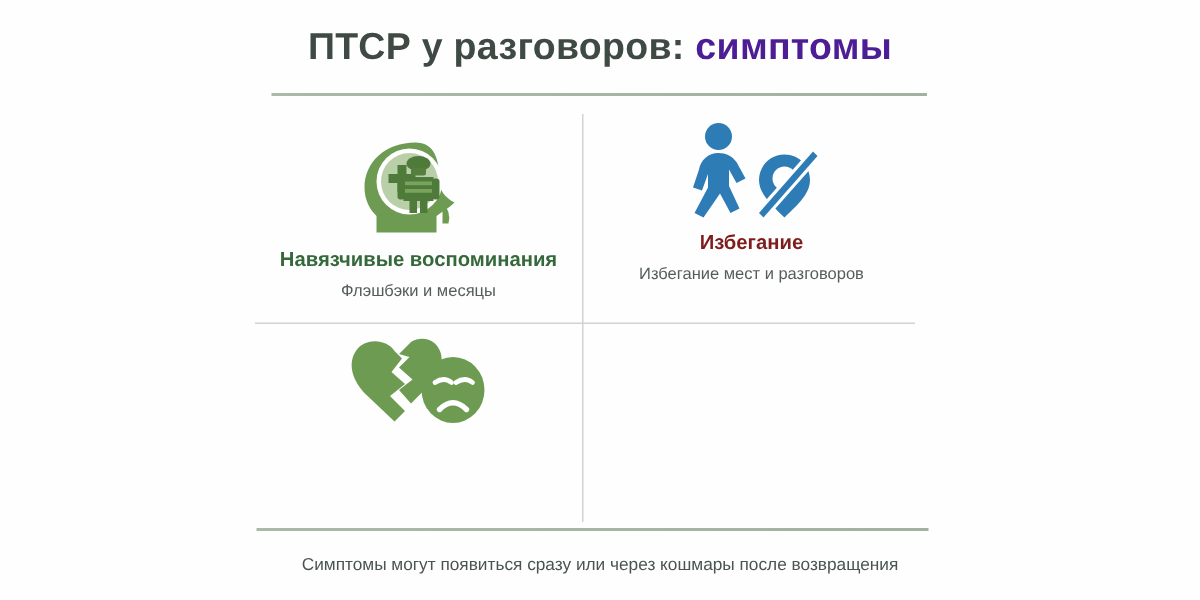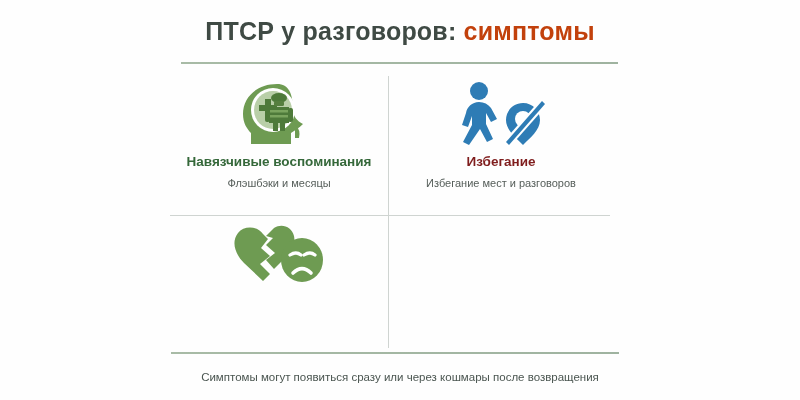--- a/index.html
+++ b/index.html
@@ -30,21 +30,21 @@
     text-align: center;
   }
   .title {
     font-size: 25px;
     font-weight: bold;
     letter-spacing: 0.2px;
     line-height: 1.1;
     white-space: nowrap;
   }
   .title .t-dark { color: #3f4a44; }
-  .title .t-blue { color: #c2410c; }
+  .title .t-blue { color: #4c1d95; }
 
   .rule-top {
     position: absolute;
     left: 181px;
     top: 62px;
     width: 437px;
     height: 2px;
     background: linear-gradient(to right, #a8bba6, #9fb3a0);
   }
 
@@ -71,21 +71,21 @@
     width: 440px;
     height: 1px;
     background: #cfd4d1;
   }
 
   .cell {
     position: absolute;
     width: 218px;
     text-align: center;
   }
-  .cell.tl { left: 0px;   top: 6px; }
+  .cell.tl { left: 0px;   top: 17px; }
   .cell.tr { left: 222px; top: 6px; }
   .cell.bl { left: 0px;   top: 150px; }
   .cell.br { left: 222px; top: 150px; }
 
   .icon-box {
     height: 72px;
     display: flex;
     align-items: center;
     justify-content: center;
   }

